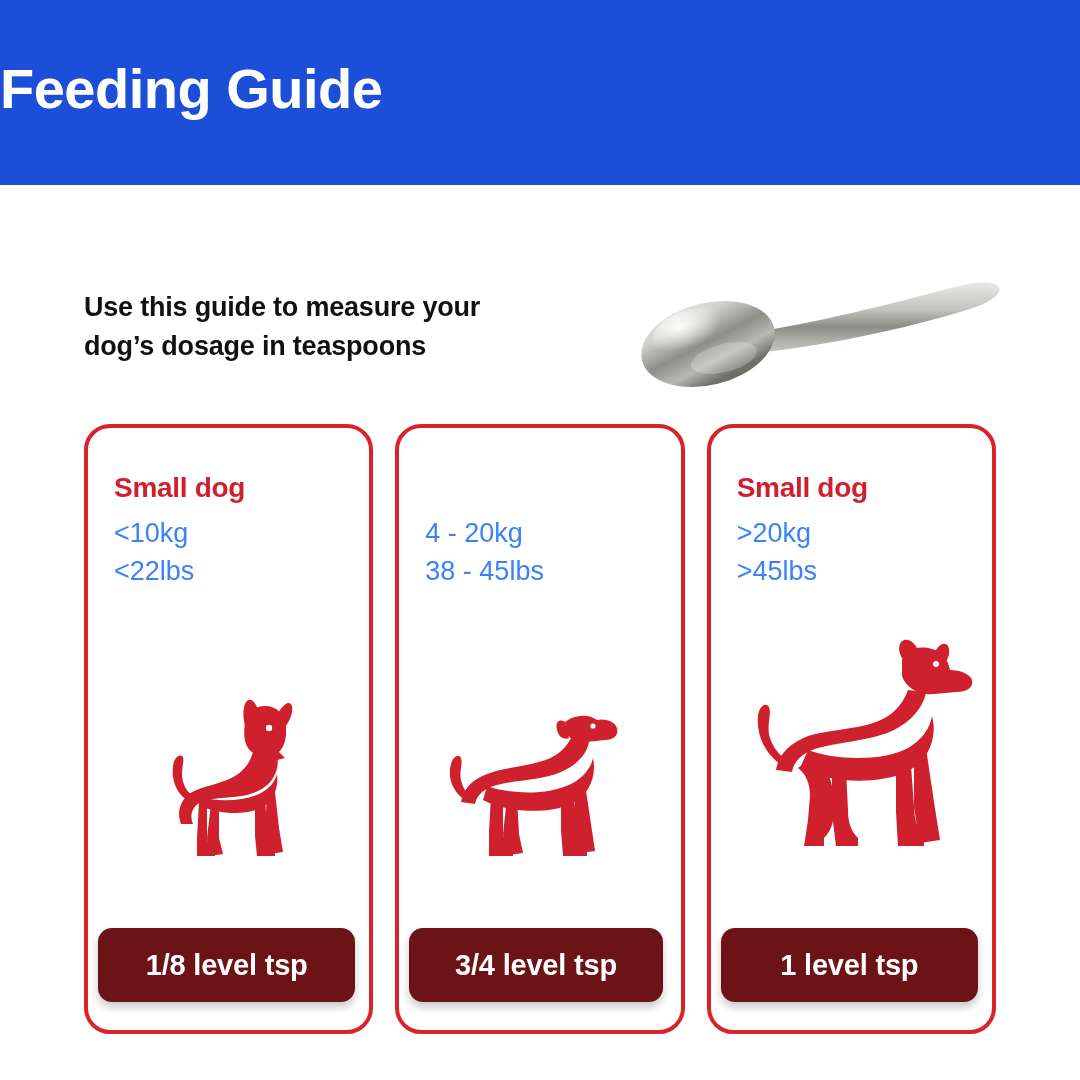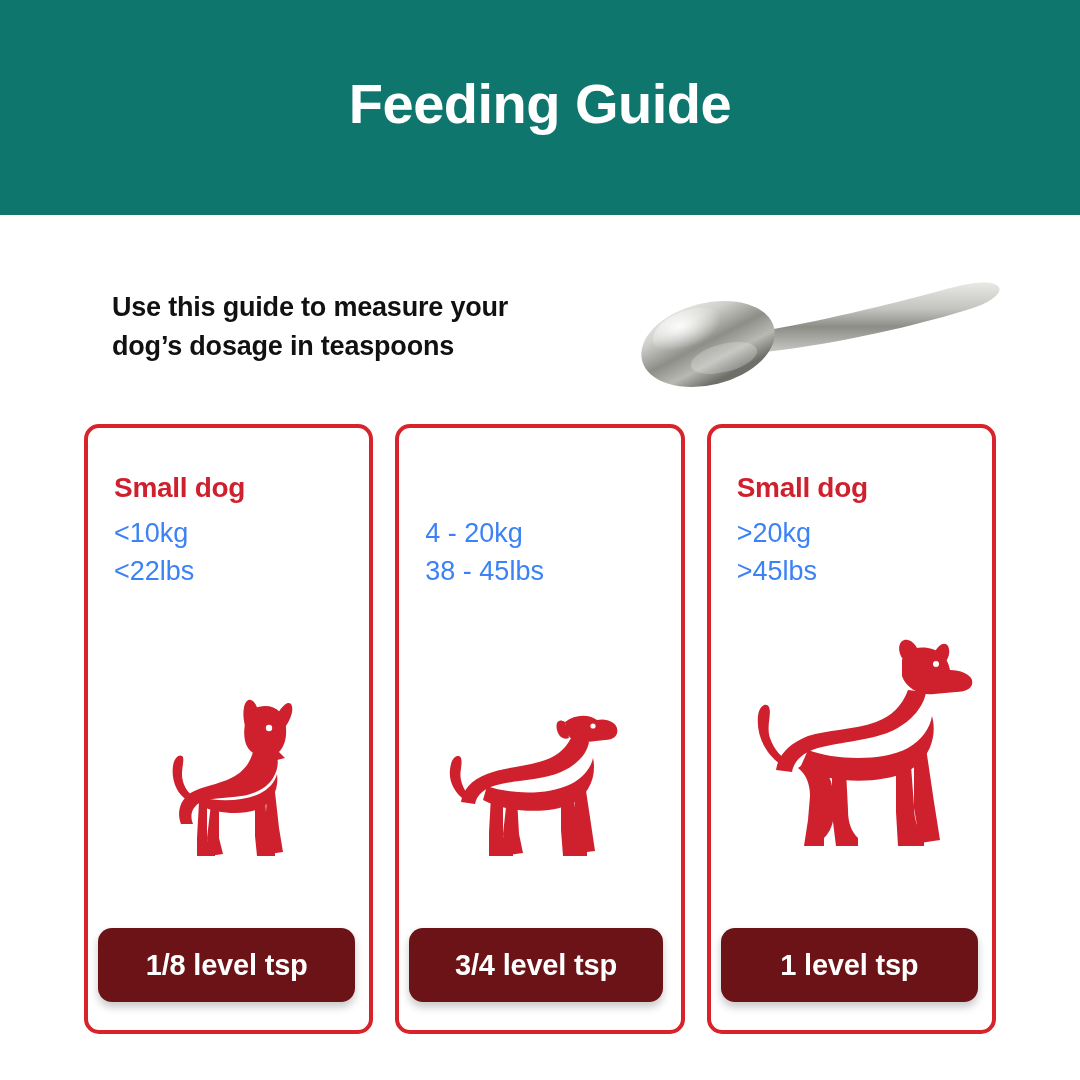--- a/index.html
+++ b/index.html
@@ -14,25 +14,24 @@
     overflow: hidden;
     position: relative;
   }
 
   
   .header {
     position: absolute;
     left: 0;
     top: 0;
     width: 1080px;
-    height: 215px;
-    background: #0f766e;
+    height: 185px;
+    background: #1d4ed8;
     display: flex;
     align-items: center;
-    justify-content: center;
   }
   .header-title {
     color: #ffffff;
     font-size: 56px;
     font-weight: bold;
     letter-spacing: -0.5px;
     line-height: 1;
     text-align: center;
     margin-top: -8px;
   }
@@ -43,21 +42,20 @@
     left: 84px;
     top: 288px;
     width: 560px;
   }
   .intro-line {
     color: #111111;
     font-size: 27px;
     font-weight: bold;
     line-height: 1.45;
     letter-spacing: -0.2px;
-    margin-left: 28px;
   }
 
   
   .spoon-wrap {
     position: absolute;
     left: 620px;
     top: 262px;
     width: 390px;
     height: 130px;
   }
@@ -69,21 +67,21 @@
     top: 424px;
     width: 912px;
     height: 610px;
     display: flex;
     gap: 22px;
   }
   .card {
     position: relative;
     flex: 1 1 0;
     border: 4px solid #d8232a;
-    border-radius: 15px;
+    border-radius: 26px;
     background: #ffffff;
     box-sizing: border-box;
     overflow: visible;
   }
   .card-title {
     position: absolute;
     left: 26px;
     top: 44px;
     font-size: 28px;
     font-weight: bold;

